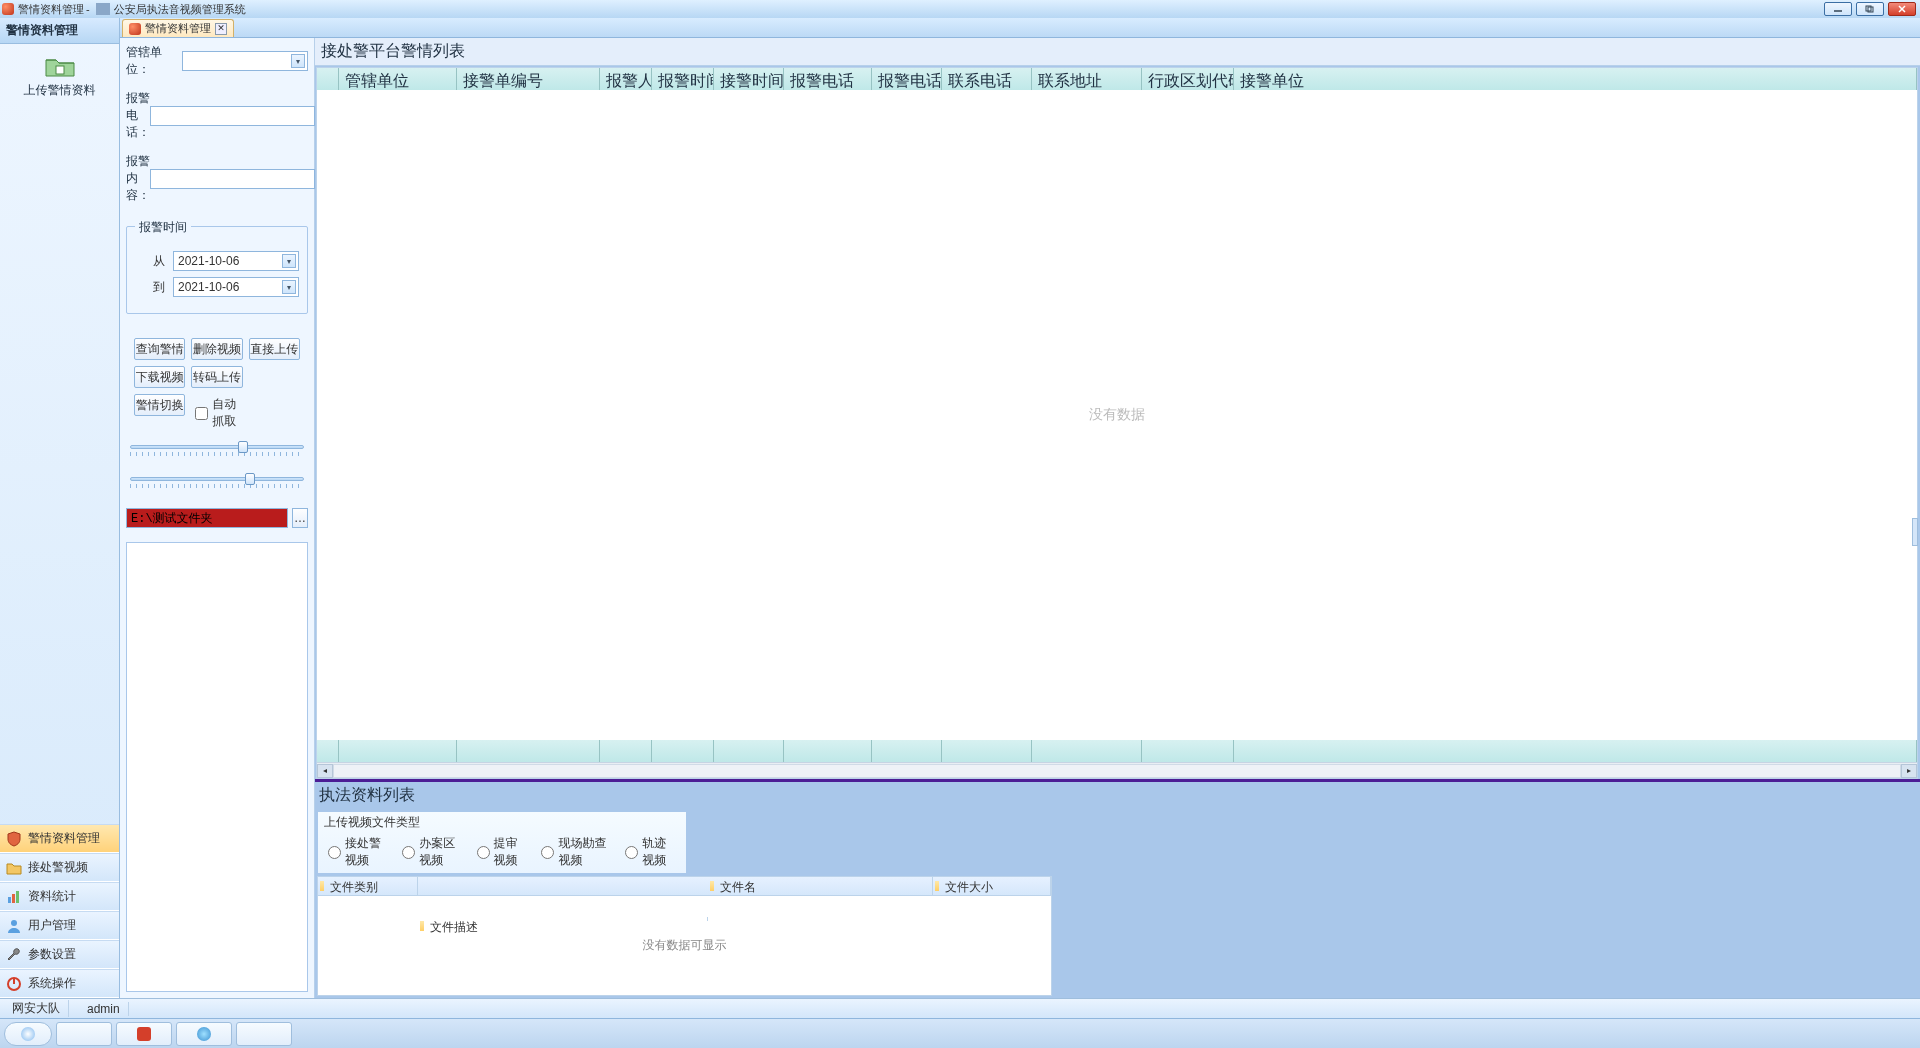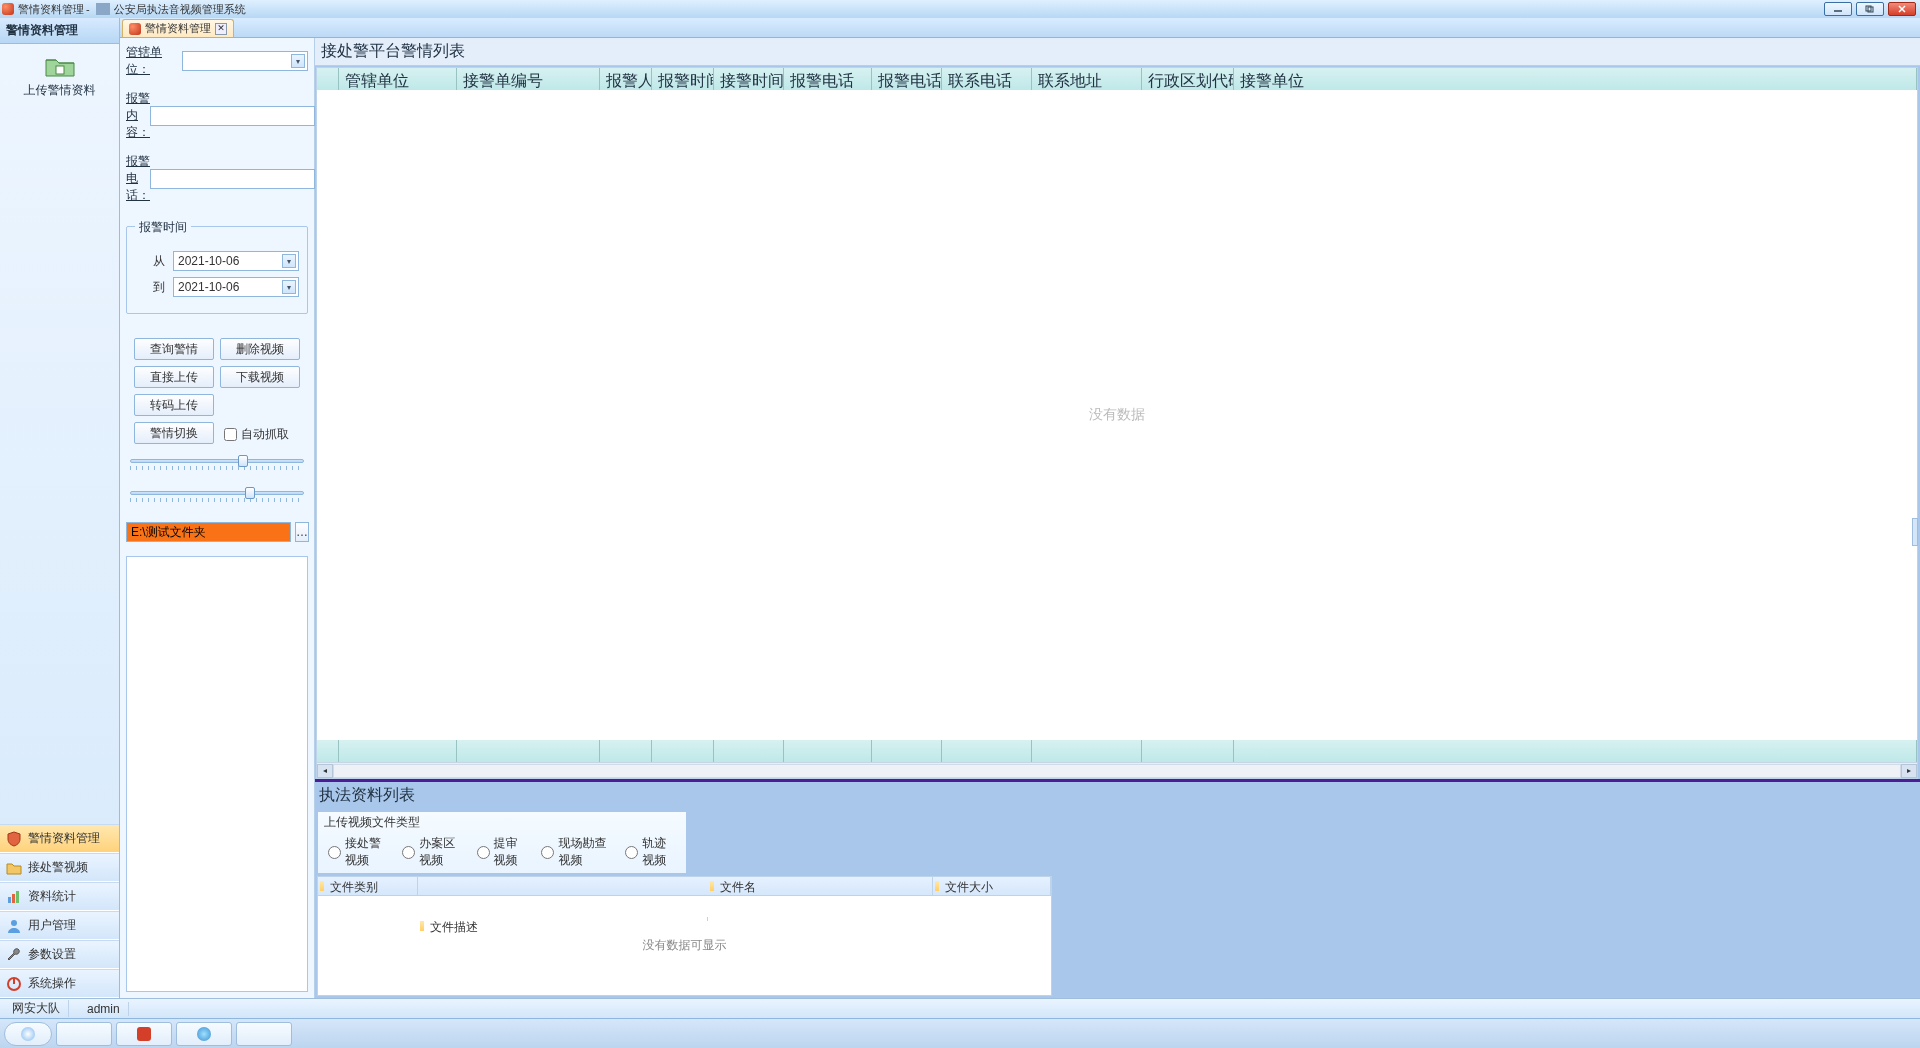--- a/index.html
+++ b/index.html
@@ -31,39 +31,39 @@
 
 .right-pane { flex: 1; display: flex; flex-direction: column; min-width: 0; }
 .tabstrip { height: 20px; background: linear-gradient(#d8ecff,#bcd9f5); display: flex; align-items: flex-end; padding-left: 2px; border-bottom: 1px solid #8fb6dd; }
 .tab { height: 18px; background: linear-gradient(#fff7e6,#ffe9c0); border: 1px solid #d3b169; border-bottom: none; border-radius: 3px 3px 0 0; display: flex; align-items: center; padding: 0 6px; gap: 4px; font-size: 11px; }
 .tab .shield { width: 12px; height: 12px; background: radial-gradient(circle at 30% 30%, #ff8e66, #c0341b); border-radius: 3px; }
 .tab-close { width: 12px; height: 12px; border: 1px solid #8899aa; background: #eef; display: flex; align-items: center; justify-content: center; font-size: 9px; line-height: 1; cursor: pointer; }
 .workspace { flex: 1; display: flex; min-height: 0; }
 
 .form-panel { width: 195px; background: #eef6ff; border-right: 1px solid #b7d0ea; display: flex; flex-direction: column; padding: 6px 6px; gap: 4px; }
 .form-row { display: flex; align-items: center; margin-bottom: 8px; }
-.form-row label { width: 56px; font-size: 12px; color: #234; text-align: left; text-decoration: underline; }
+.form-row label { width: 56px; font-size: 12px; color: #234; text-align: left; }
 .form-row input[type=text], .form-row .combo, .date-combo { flex: 1; height: 20px; border: 1px solid #8fb6dd; background: #fff; font-size: 12px; padding: 0 4px; }
 .combo { position: relative; display: flex; align-items: center; }
 .combo .arrow, .date-combo .arrow { position: absolute; right: 2px; top: 2px; width: 14px; height: 14px; background: linear-gradient(#eaf4ff,#cfe5fb); border: 1px solid #8fb6dd; display: flex; align-items: center; justify-content: center; font-size: 8px; color: #456; }
 .groupbox { border: 1px solid #a9c7ea; border-radius: 2px; padding: 24px 8px 10px 8px; position: relative; margin-top: 10px; }
 .groupbox .legend { position: absolute; top: -8px; left: 8px; background: #eef6ff; padding: 0 4px; font-size: 12px; color: #234; }
 .daterow { display: flex; align-items: center; margin-bottom: 6px; }
 .daterow label { width: 30px; text-align: right; margin-right: 8px; }
 .date-combo { position: relative; display: flex; align-items: center; height: 20px; border: 1px solid #8fb6dd; background: #fff; padding: 0 4px; flex: 1; }
-.btn-grid { display: grid; grid-template-columns: 1fr 1fr; gap: 6px; margin-top: 20px; padding: 0 8px; }
+.btn-grid { display: grid; grid-template-columns: 1fr 1fr 1fr; gap: 6px; margin-top: 20px; padding: 0 8px; }
 .btn { height: 22px; background: linear-gradient(#fefeff,#e4eefb); border: 1px solid #8fb6dd; border-radius: 2px; display: flex; align-items: center; justify-content: center; font-size: 12px; cursor: pointer; }
 .btn.single { grid-column: span 1; text-align: center; }
 .chk-row { display: flex; align-items: center; gap: 4px; font-size: 12px; padding: 2px 0 0 4px; }
 .slider { margin: 8px 4px 4px 4px; height: 16px; position: relative; }
 .slider .track { position: absolute; left: 0; right: 0; top: 3px; height: 4px; background: linear-gradient(#cfe5fb,#b7d7f4); border: 1px solid #8fb6dd; border-radius: 2px; }
 .slider .ticks { position: absolute; left: 0; right: 0; top: 10px; height: 4px; background-image: repeating-linear-gradient(to right,#8fb6dd 0 1px,transparent 1px 6px); }
 .slider .thumb { position: absolute; top: -1px; width: 10px; height: 12px; background: linear-gradient(#fefeff,#cfe5fb); border: 1px solid #6b98c6; border-radius: 2px; }
 .path-row { display: flex; align-items: center; gap: 4px; margin-top: 10px; }
-.path-row input { flex: 1; height: 20px; border: 1px solid #8fb6dd; background: #f97316; padding: 0 4px; font-size: 12px; }
+.path-row input { flex: 1; height: 20px; border: 1px solid #8fb6dd; background: #b91c1c; padding: 0 4px; font-size: 12px; font-family: Liberation Mono, monospace; }
 .path-row .browse { width: 20px; height: 20px; border: 1px solid #8fb6dd; background: linear-gradient(#fefeff,#e4eefb); display: flex; align-items: center; justify-content: center; font-size: 12px; cursor: pointer; }
 .blank-box { flex: 1; margin-top: 10px; border: 1px solid #a9c7ea; background: #fff; min-height: 100px; }
 
 .content { flex: 1; display: flex; flex-direction: column; min-width: 0; }
 .section-title { font-size: 16px; color: #234; padding: 3px 6px; border-bottom: 1px solid #b7d0ea; background: #e4eefb; }
 .list-wrap { flex: 1; display: flex; min-height: 0; }
 .grid-area { flex: 1; display: flex; flex-direction: column; min-width: 0; border: 1px solid #bcd3ea; margin: 1px 2px 0 1px; }
 .grid-header { display: flex; background: linear-gradient(#d7f1f1,#bfe8e8); height: 22px; }
 .grid-header .corner { width: 22px; border-right: 1px solid #97c3c3; }
 .grid-header .ghcol { border-right: 1px solid #97c3c3; padding: 3px 6px; font-size: 16px; color: #234; white-space: nowrap; overflow: hidden; }
@@ -211,25 +211,25 @@
 
       <div class="form-panel">
         <div class="form-row">
           <label>管辖单位：</label>
           <div class="combo">
               <span></span>
               <span class="arrow">▾</span>
             </div>
         </div>
         <div class="form-row">
+          <label>报警电话：</label>
+          <input type="text" style="">
+        </div>
+        <div class="form-row">
           <label>报警内容：</label>
-          <input type="text" style="">
-        </div>
-        <div class="form-row">
-          <label>报警电话：</label>
           <input type="text" style="">
         </div>
 
         <div class="groupbox">
           <span class="legend">报警时间</span>
           <div class="daterow">
             <label>从</label>
             <div class="date-combo">
                 <span>2021-10-06</span>
                 <span class="arrow">▾</span>

